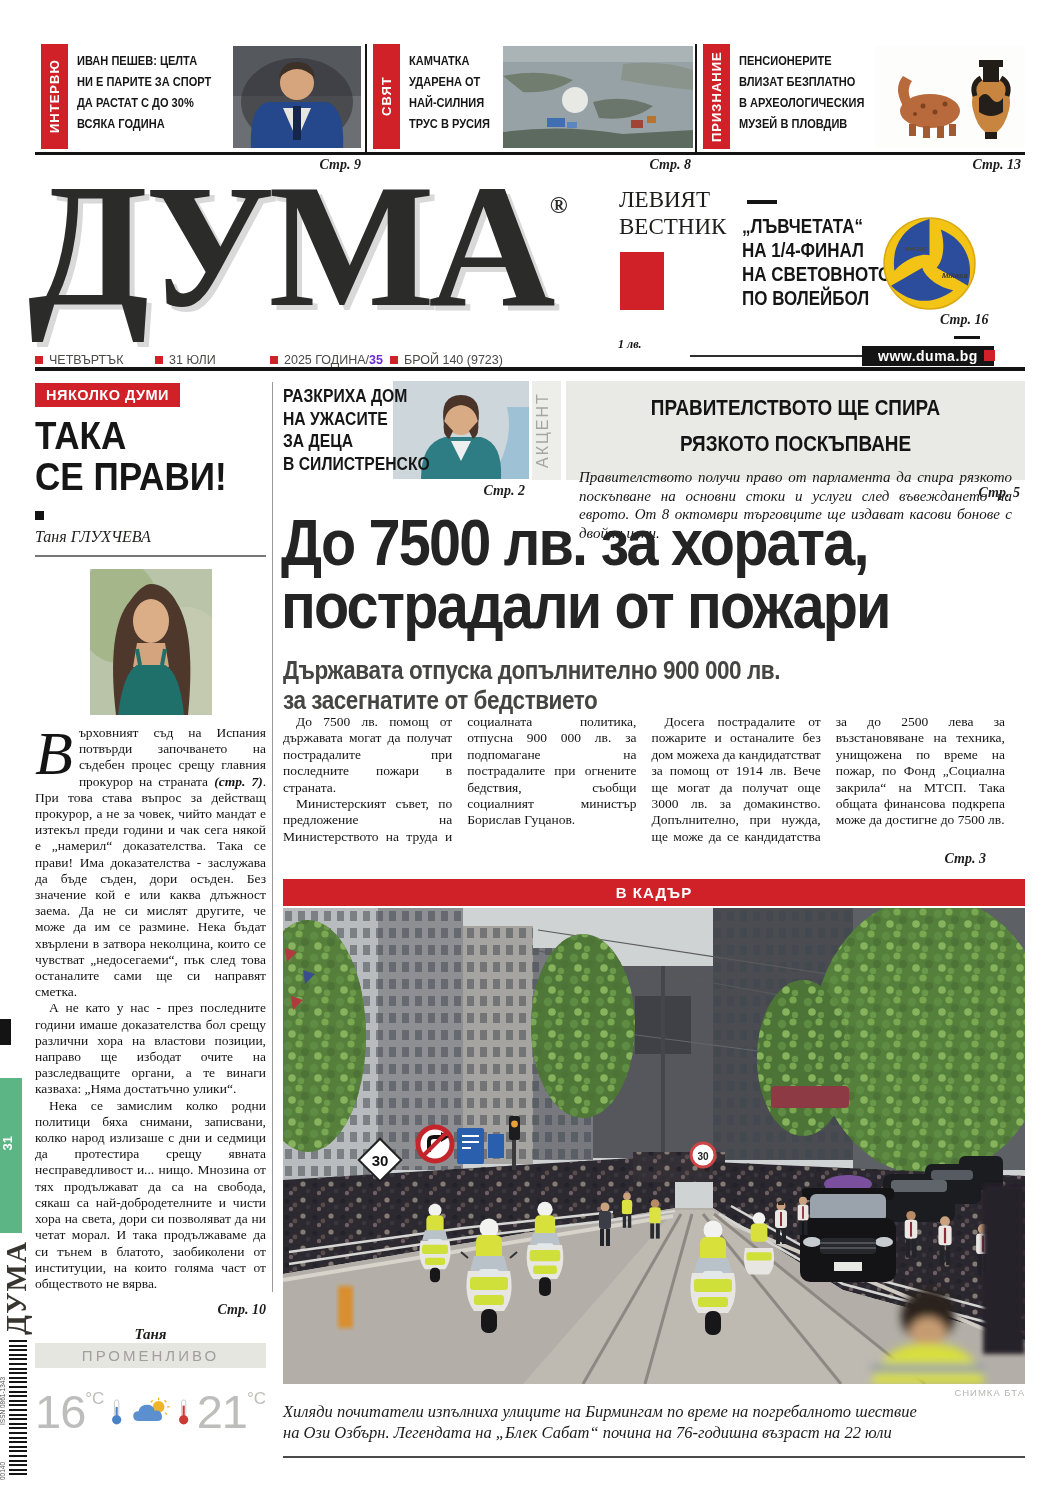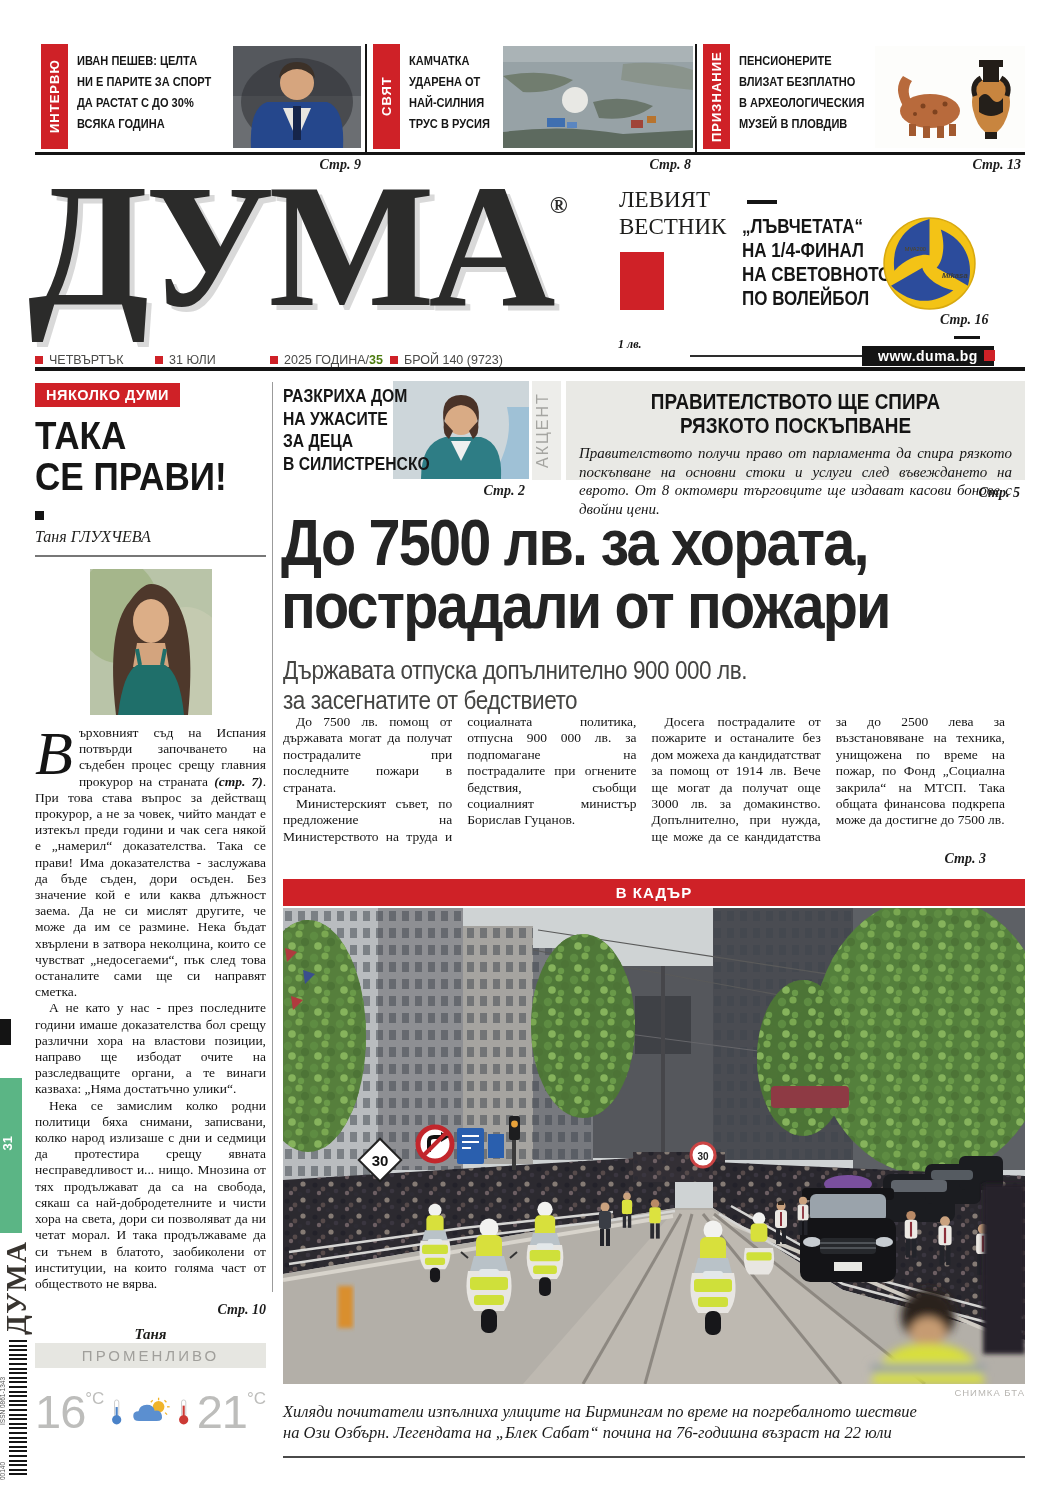--- a/index.html
+++ b/index.html
@@ -33,21 +33,21 @@
   .mastsq{position:absolute;left:620px;top:252px;width:44px;height:58px;background:#cf2127;}
   .sport{position:absolute;left:742px;top:200px;width:288px;height:150px;}
   .dash{position:absolute;background:#141414;}
   .sporttitle{position:absolute;left:0;top:14px;font-weight:bold;font-size:20px;line-height:24px;color:#161616;}
   .ball{position:absolute;left:140px;top:16px;}
   .sportpage{position:absolute;left:198px;top:112px;}
   
   .dateline{position:absolute;left:35px;top:337px;width:990px;height:22px;font-size:12.5px;color:#4a4a48;}
   .dl{position:absolute;top:16px;}
   .sq{display:inline-block;width:8px;height:8px;background:#cf2127;margin-right:6px;}
-  .yearno{color:#4d7c0f;font-weight:bold;}
+  .yearno{color:#6d28d9;font-weight:bold;}
   .price{position:absolute;left:583px;top:0;font-family:"Liberation Serif",serif;
          font-style:italic;font-weight:bold;font-size:12px;color:#111;}
   .siteline{position:absolute;left:690px;top:355px;width:175px;height:2px;background:#2e2e2e;}
   .sitebox{position:absolute;left:862px;top:346px;background:#141414;color:#fff;font-weight:bold;
            font-size:14px;letter-spacing:.5px;padding:2px 16px;}
   .sitesq{position:absolute;left:984px;top:350px;width:11px;height:11px;background:#cf2127;}
   .mainrule{position:absolute;left:35px;top:367px;width:990px;height:4px;background:#141414;}
   .divider{position:absolute;left:272px;top:382px;width:1px;height:910px;background:#9b9b9b;}
   
   .opinion{position:absolute;left:35px;top:383px;width:231px;}
@@ -91,28 +91,28 @@
   
   .secondary{position:absolute;left:283px;top:381px;width:246px;height:118px;}
   .sectitle{position:absolute;left:0;top:4px;font-weight:bold;font-size:18.5px;line-height:22.5px;color:#161616;}
   .secphoto{position:absolute;left:110px;top:0;}
   .secpage{position:absolute;right:4px;top:102px;}
   .aklabel{position:absolute;left:532px;top:381px;width:29px;height:99px;background:#ededea;}
   .aklabel span{position:absolute;left:2px;top:0;width:25px;height:99px;color:#a5a5a1;font-size:16px;
         letter-spacing:2px;writing-mode:vertical-rl;transform:rotate(180deg);text-align:center;}
   .akbox{position:absolute;left:566px;top:381px;width:459px;height:99px;background:#e9e9e5;box-sizing:border-box;
          padding:9px 13px 0;}
-  .aktitle{font-weight:bold;font-size:21.5px;line-height:24px;color:#141414;text-align:center;}
+  .aktitle{font-weight:bold;font-size:21.5px;line-height:36px;color:#141414;text-align:center;}
   .akbody{margin-top:6px;font-family:"Liberation Serif",serif;font-style:italic;font-size:15px;
           line-height:18.5px;text-align:justify;color:#161616;}
   .akpage{position:absolute;right:38px;top:485px;}
   
   .headline{position:absolute;left:281px;top:512px;width:760px;font-weight:bold;font-size:64px;
             line-height:63px;letter-spacing:-2px;color:#242424;}
-  .subhead{position:absolute;left:283px;top:655px;width:700px;font-weight:normal;font-size:25px;
+  .subhead{position:absolute;left:283px;top:655px;width:700px;font-weight:bold;font-size:25px;
            line-height:30px;color:#454543;letter-spacing:-.5px;}
   .leadbody{position:absolute;left:283px;top:714px;width:722px;height:138px;
             column-count:4;column-gap:15px;font-family:"Liberation Serif",serif;
             font-size:13.5px;line-height:16.4px;text-align:justify;color:#141414;overflow:hidden;}
   .leadbody p{margin:0;text-indent:13px;}
   .leadpage{position:absolute;right:72px;top:851px;}
   
   .banner{position:absolute;left:283px;top:879px;width:742px;height:27px;background:#cf2127;
           color:#fff;font-weight:bold;font-size:15px;letter-spacing:1px;text-align:center;line-height:27px;}
   .mainphoto{position:absolute;left:283px;top:908px;width:742px;height:476px;}

